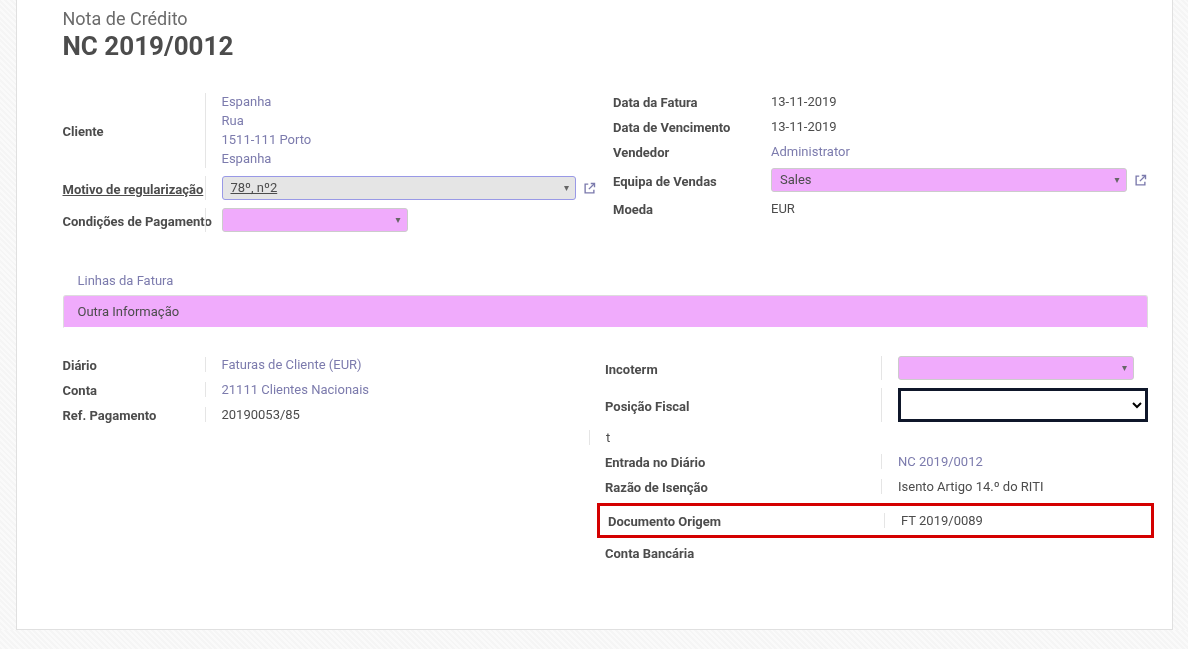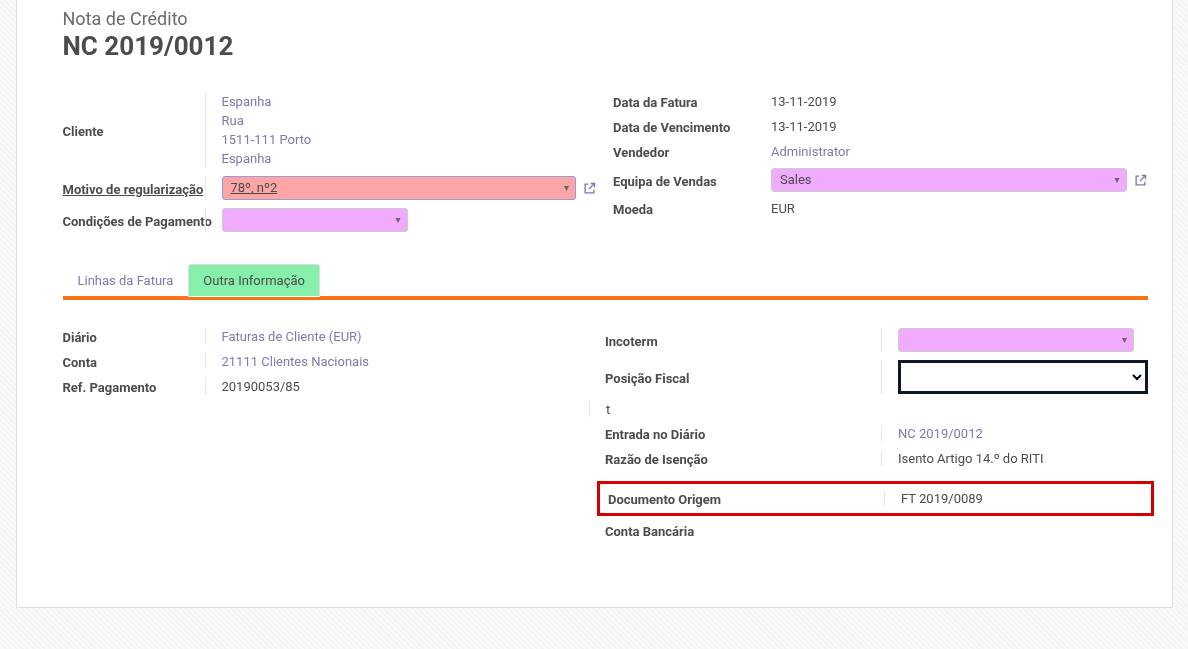--- a/index.html
+++ b/index.html
@@ -75,21 +75,21 @@
       border-radius: 3px;
       height: 24px;
       line-height: 22px;
       padding: 0 20px 0 8px;
       font-size: 13px;
       position: relative;
       background: #f0abfc;
       cursor: pointer;
     }
     .select.highlight {
-      background: #fca5a5;
+      background: #e5e5e5;
       border-color: #9999e6;
     }
     .select .caret {
       position: absolute;
       right: 6px;
       top: 50%;
       transform: translateY(-50%);
       font-size: 10px;
       color: #666;
     }
@@ -97,38 +97,39 @@
     .ext-icon {
       color: #7C7BAD;
       cursor: pointer;
       display: inline-flex;
       align-items: center;
     }
     .ext-icon svg { width: 15px; height: 15px; }
     .tabs {
       display: flex;
       margin: 16px 24px 0 46px;
-      border-bottom: 4px solid #f97316;
+      border-bottom: 1px solid #f97316;
       gap: 0;
+      flex-direction: column;
     }
     .tab {
       padding: 8px 14px;
       font-size: 13px;
       color: #7C7BAD;
       cursor: pointer;
       border: 1px solid transparent;
       border-bottom: none;
       background: transparent;
       margin-bottom: -1px;
     }
     .tab.active {
       color: #4c4c4c;
       border-color: #ddd;
       border-bottom: 1px solid #fff;
-      background: #86efac;
+      background: #f0abfc;
       border-radius: 3px 3px 0 0;
     }
     .tab-content {
       padding: 28px 24px 60px 46px;
       display: flex;
     }
     .tab-col { flex: 1; }
     .tab-content .field-label {
       width: 158px;
     }
@@ -140,21 +141,21 @@
       max-width: 236px;
       height: 15px;
       border: 3px solid #0f172a;
       font-size: 13px;
       padding: 14px 2px;
       background: #fff;
     }
     .highlight-box {
       border: 3px solid #d40000;
       padding: 6px 0;
-      margin: 14px -6px 6px -8px;
+      margin: 8px -6px 6px -8px;
       padding-left: 8px;
       padding-right: 6px;
     }
     .highlight-box .field-row { margin-bottom: 0; }
     .inset-divider {
       border-left: 1px solid #e5e5e5;
       padding-left: 16px;
       margin-left: -16px;
     }
   </style>

